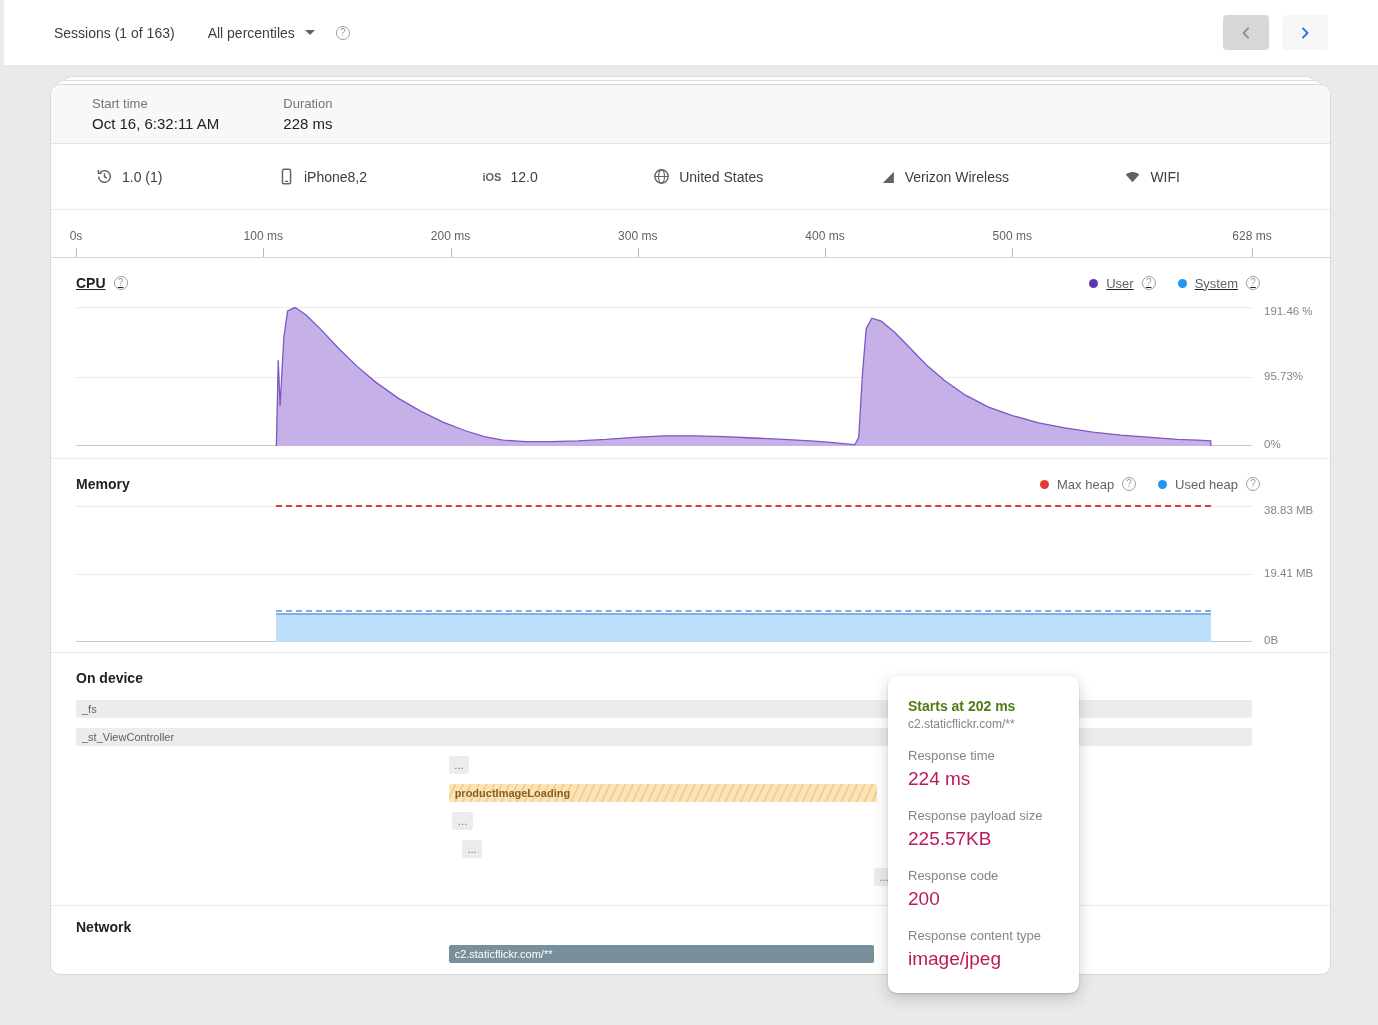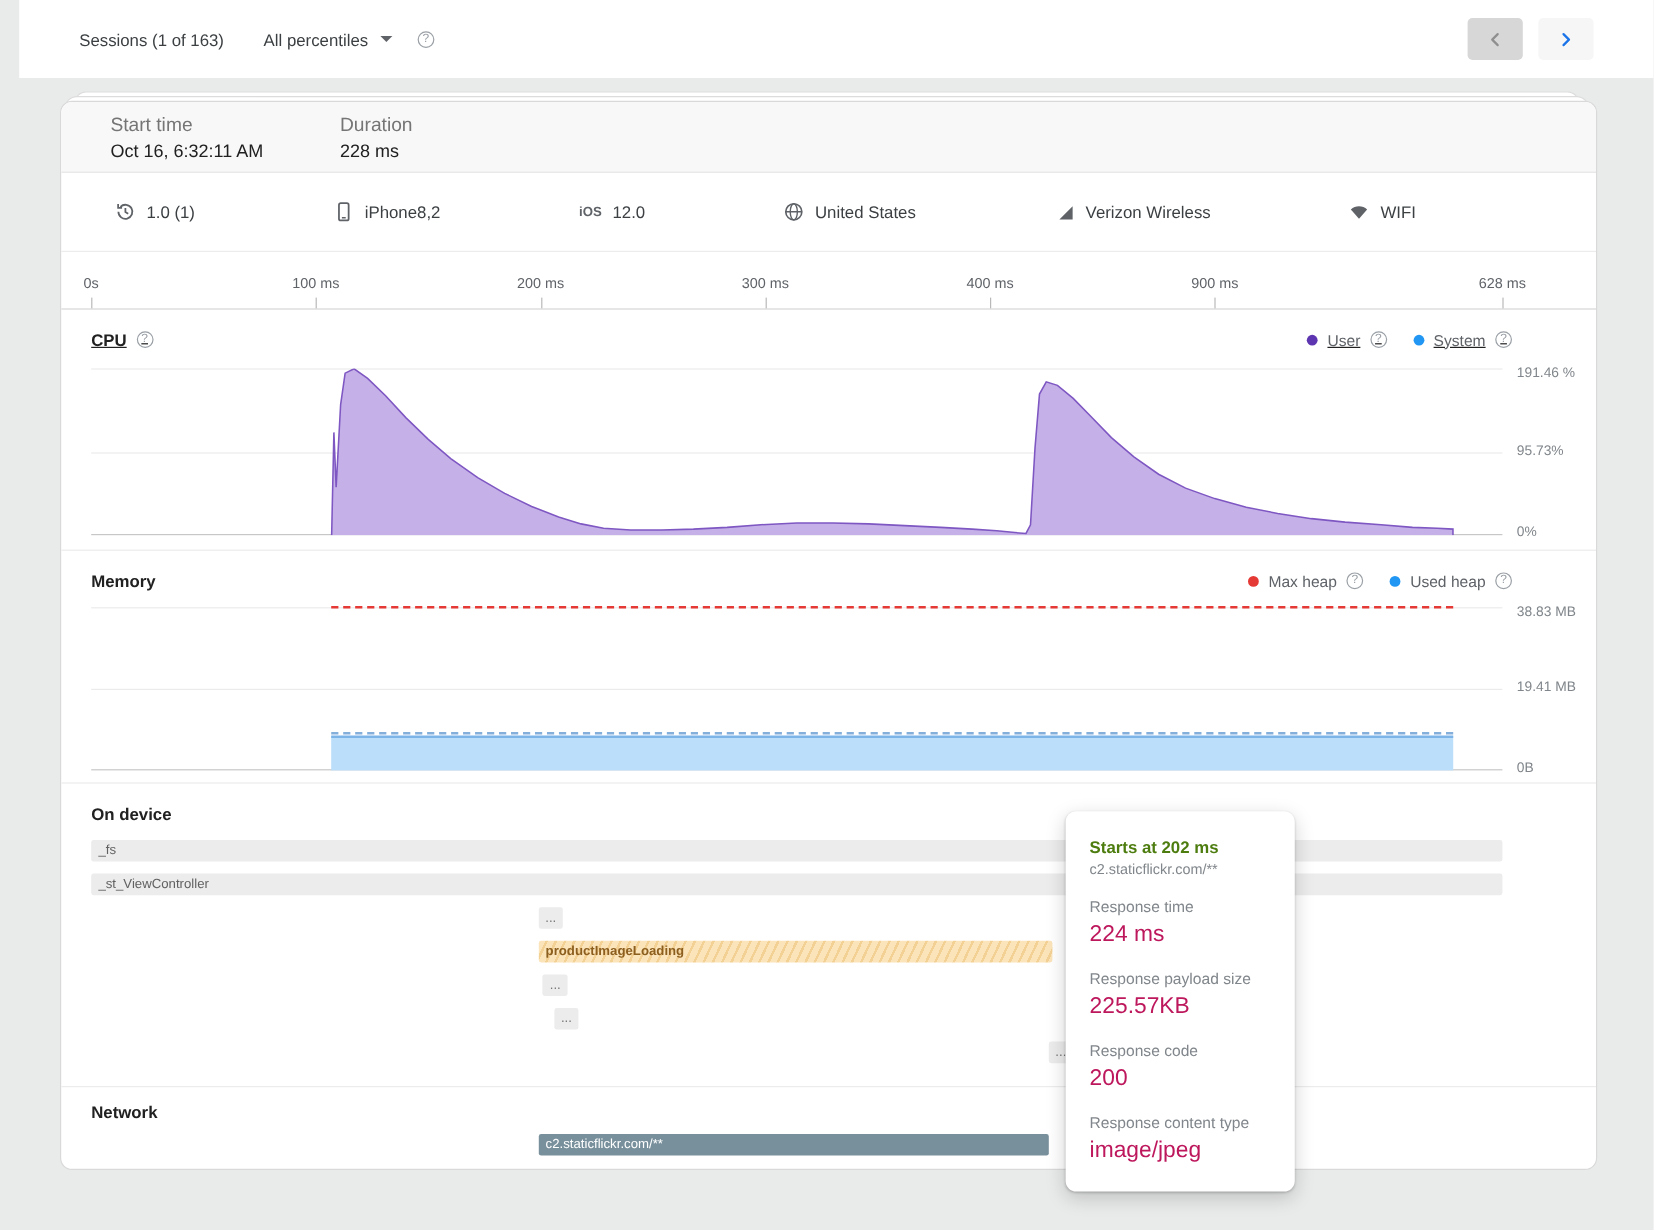--- a/index.html
+++ b/index.html
@@ -7,21 +7,21 @@
   body {
     position: relative;
     background: #e9eaea;
     font-family: "Liberation Sans", sans-serif;
     color: #212121;
     overflow: hidden;
   }
 
   
   .topbar {
-    position: absolute; top: 0; left: 16px; right: 0; height: 65px;
+    position: absolute; top: 0; left: 4px; right: 0; height: 65px;
     background: #fff; display: flex; align-items: center;
     padding: 0 50px;
   }
   .sessions-label { font-size: 14px; color: #3c4043; }
   .percentiles {
     margin-left: 33px; display: flex; align-items: center; gap: 10px;
     background: none; border: none; font: inherit; font-size: 14px; color: #3c4043;
     cursor: pointer;
   }
   .caret {
@@ -60,21 +60,21 @@
   .card {
     position: absolute; top: 84px; left: 50px; width: 1281px; height: 891px;
     background: #fff; border: 1px solid #d9d9d9; border-radius: 10px;
     overflow: hidden;
   }
 
   .summary {
     height: 59px; background: #f8f8f8; border-bottom: 1px solid #e5e5e5;
     display: flex; gap: 64px; padding: 11px 0 0 41px;
   }
-  .s-label { font-size: 16px; color: #757575; margin-bottom: 4px; }
+  .s-label { font-size: 13px; color: #757575; margin-bottom: 4px; }
   .s-value { font-size: 15px; color: #212121; }
 
   .device-row {
     height: 66px; border-bottom: 1px solid #ececec;
     display: flex; align-items: center; justify-content: space-between;
     padding: 0 150px 0 45px;
   }
   .device-item { display: flex; align-items: center; gap: 9px; font-size: 14px; color: #3c4043; }
   .dicon { width: 17px; height: 17px; color: #5f6368; flex: none; }
   .ios-glyph { font-size: 11px; font-weight: bold; color: #5f6368; }
@@ -264,21 +264,21 @@
           </div>
           <div class="tick" style="left: 47.7707%;">
             <span class="tick-label">300 ms</span>
             <span class="tick-mark"></span>
           </div>
           <div class="tick" style="left: 63.6943%;">
             <span class="tick-label">400 ms</span>
             <span class="tick-mark"></span>
           </div>
           <div class="tick" style="left: 79.6178%;">
-            <span class="tick-label">900 ms</span>
+            <span class="tick-label">500 ms</span>
             <span class="tick-mark"></span>
           </div>
           <div class="tick" style="left: 100%;">
             <span class="tick-label">628 ms</span>
             <span class="tick-mark"></span>
           </div>
         </div>
     </div>
 
     <div class="section cpu">

